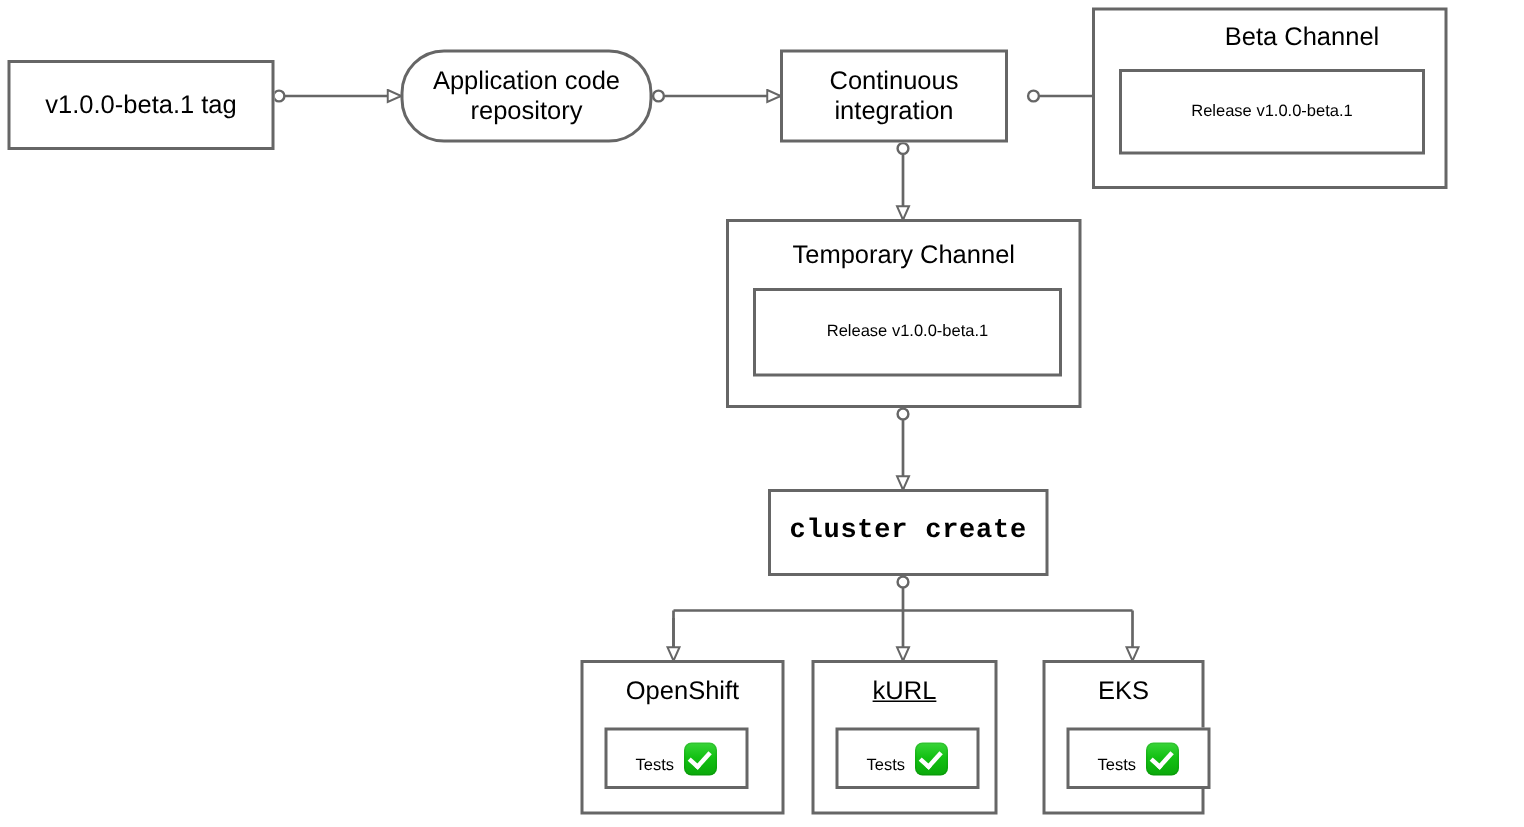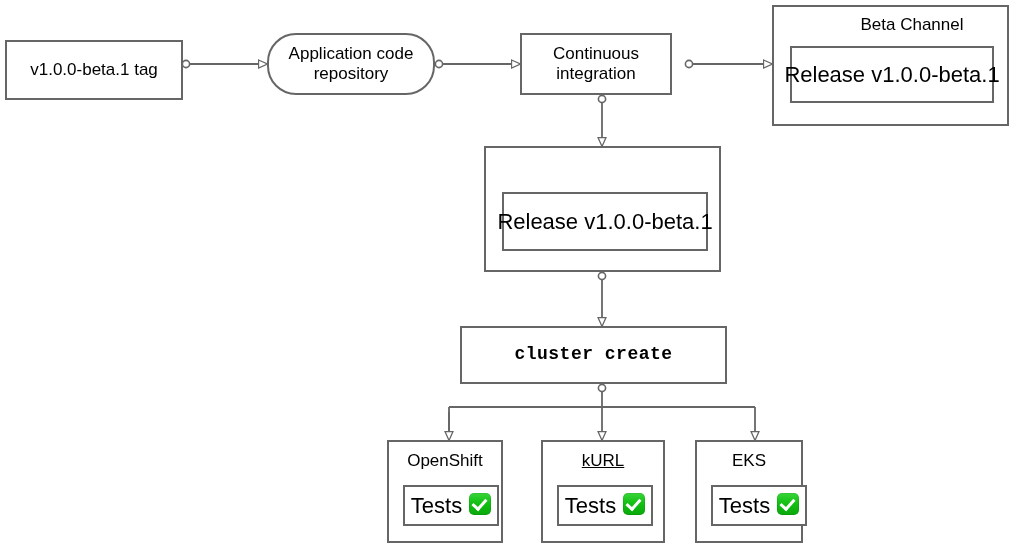--- a/index.html
+++ b/index.html
@@ -59,21 +59,21 @@
   }
   .inner-box {
     position: absolute;
     box-sizing: border-box;
     border: 2px solid #666666;
     background: #ffffff;
     display: flex;
     align-items: center;
     justify-content: center;
     text-align: center;
-    font-size: 22px;
+    font-size: 11px;
     color: #000000;
     white-space: nowrap;
   }
   .mono-node {
     font-family: "Liberation Mono", "DejaVu Sans Mono", monospace;
     font-weight: bold;
     font-size: 18px;
     letter-spacing: 0.5px;
   }
   .check-icon {
@@ -93,21 +93,21 @@
     left: 6px;
     top: 3px;
     width: 6px;
     height: 11px;
     border: solid #ffffff;
     border-width: 0 3px 3px 0;
     transform: rotate(42deg);
   }
   .tests-row {
     display: inline-flex;
-    align-items: flex-start;
+    align-items: flex-end;
     justify-content: center;
   }
 </style>
 </head>
 <body>
 
 <div id="canvas">
 
   <svg class="edges" viewBox="0 0 1016 551" width="1016" height="551" xmlns="http://www.w3.org/2000/svg">
     <defs>
@@ -157,38 +157,39 @@
   <div class="node" style="left:267px; top:33px; width:168px; height:62px;border-radius:29px;">
     <span class="node-label">Application code
 repository</span>
   </div>
 
   <div class="node" style="left:520px; top:33px; width:152px; height:62px;">
     <span class="node-label">Continuous
 integration</span>
   </div>
 
-  <div class="node container" style="left:772px; top:5px; width:237px; height:121px;padding-left:43px;">
+  <div class="node container" style="left:728px; top:5px; width:237px; height:121px;padding-left:43px;">
     <span class="container-title" style="margin-top:8px;">Beta Channel</span>
     <div class="inner-box" style="left:16px; top:39px; width:204px; height:57px;">
       <span>Release v1.0.0-beta.1</span>
     </div>
   </div>
 
   <div class="node container" style="left:484px; top:146px; width:237px; height:126px;">
+    <span class="container-title" style="margin-top:12px;">Temporary Channel</span>
     <div class="inner-box" style="left:16px; top:44px; width:206px; height:59px;">
       <span>Release v1.0.0-beta.1</span>
     </div>
   </div>
 
-  <div class="node mono-node" style="left:460px; top:326px; width:267px; height:58px;">
+  <div class="node mono-node" style="left:512px; top:326px; width:187px; height:58px;">
     <span class="node-label">cluster create</span>
   </div>
 
-  <div class="node container" style="left:387px; top:440px; width:116px; height:103px;">
+  <div class="node container" style="left:387px; top:440px; width:136px; height:103px;">
     <span class="container-title" style="margin-top:9px;">OpenShift</span>
     <div class="inner-box" style="left:14px; top:43px; width:96px; height:41px;">
       <span class="tests-row">
         <span>Tests</span>
         <span class="check-icon"></span>
       </span>
     </div>
   </div>
 
   <div class="node container" style="left:541px; top:440px; width:124px; height:103px;">

